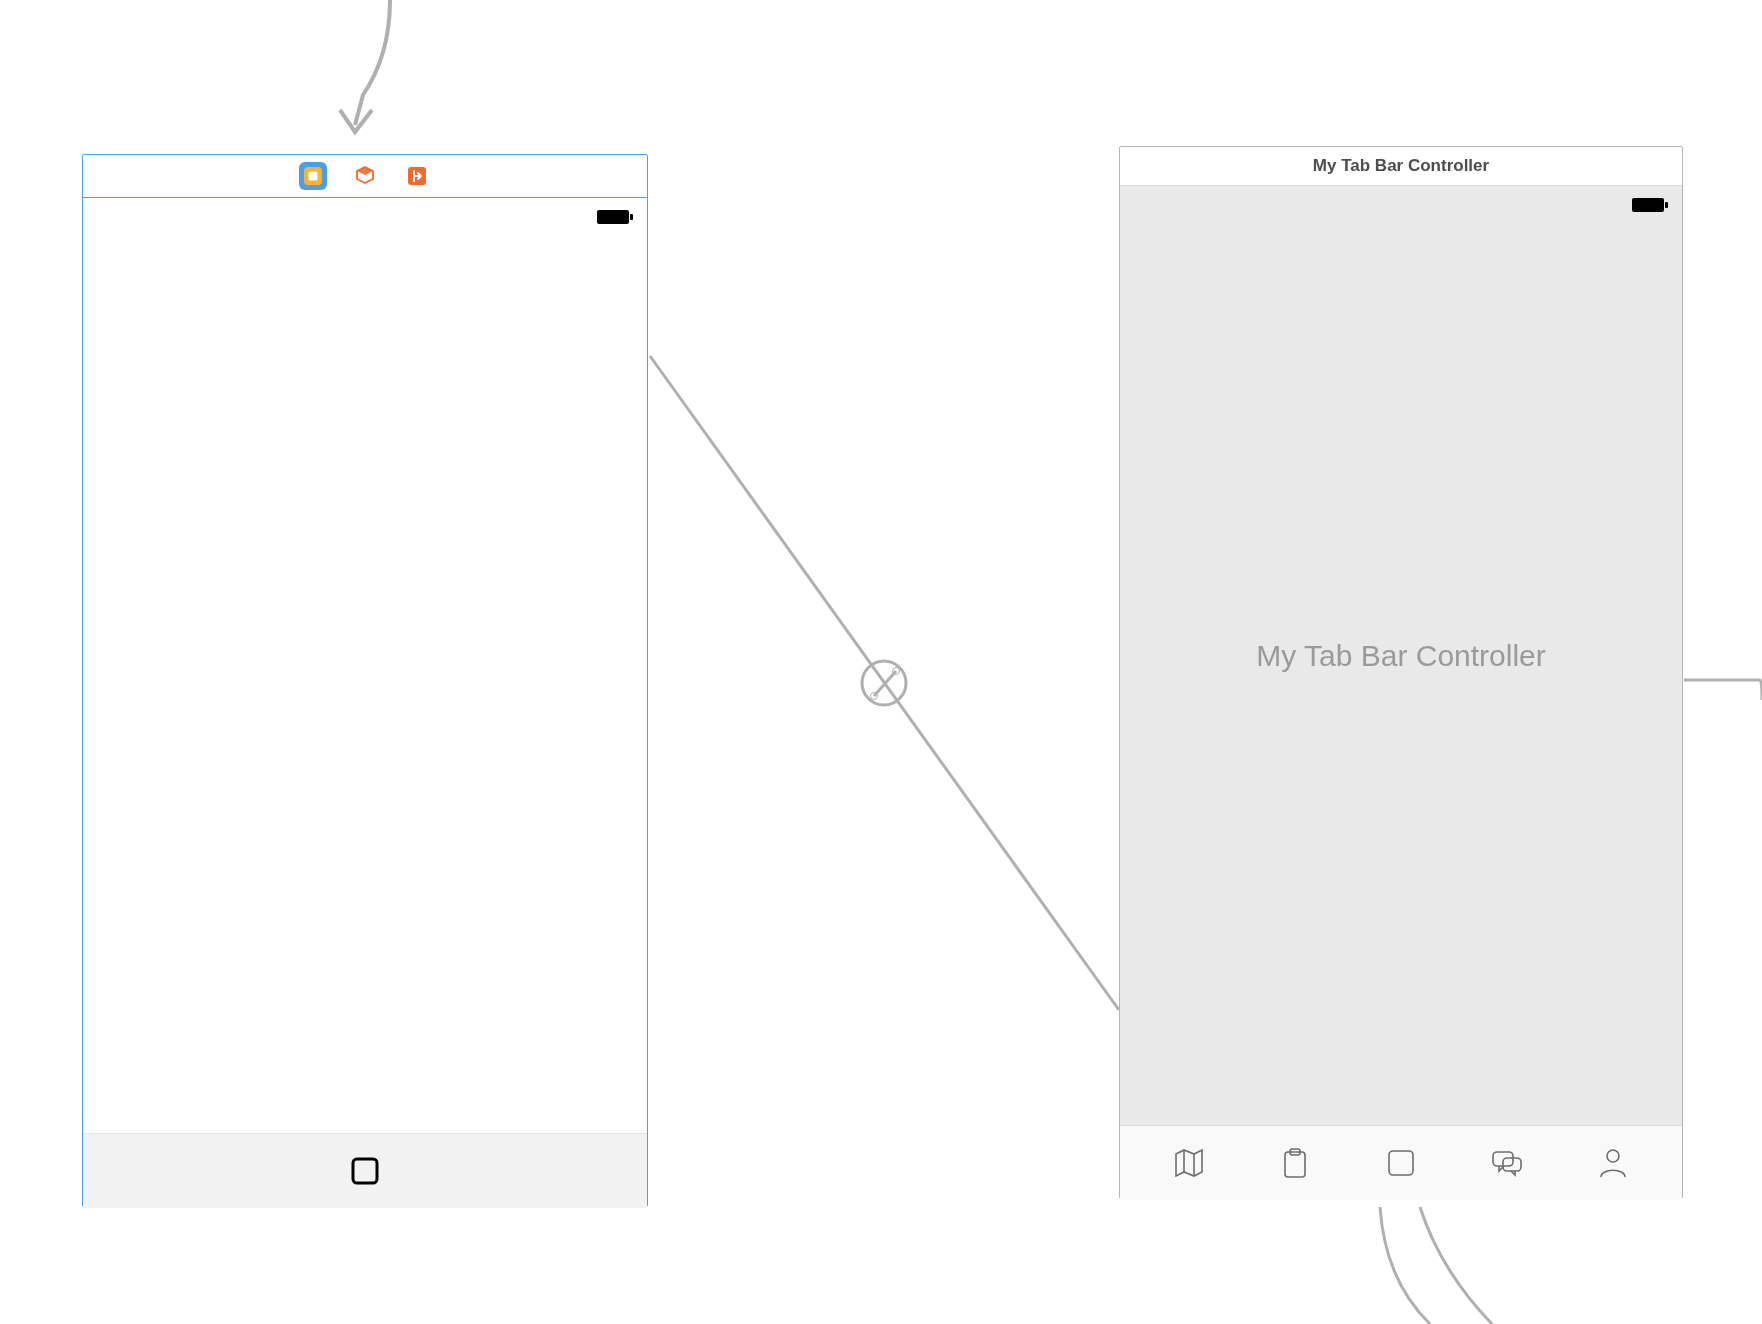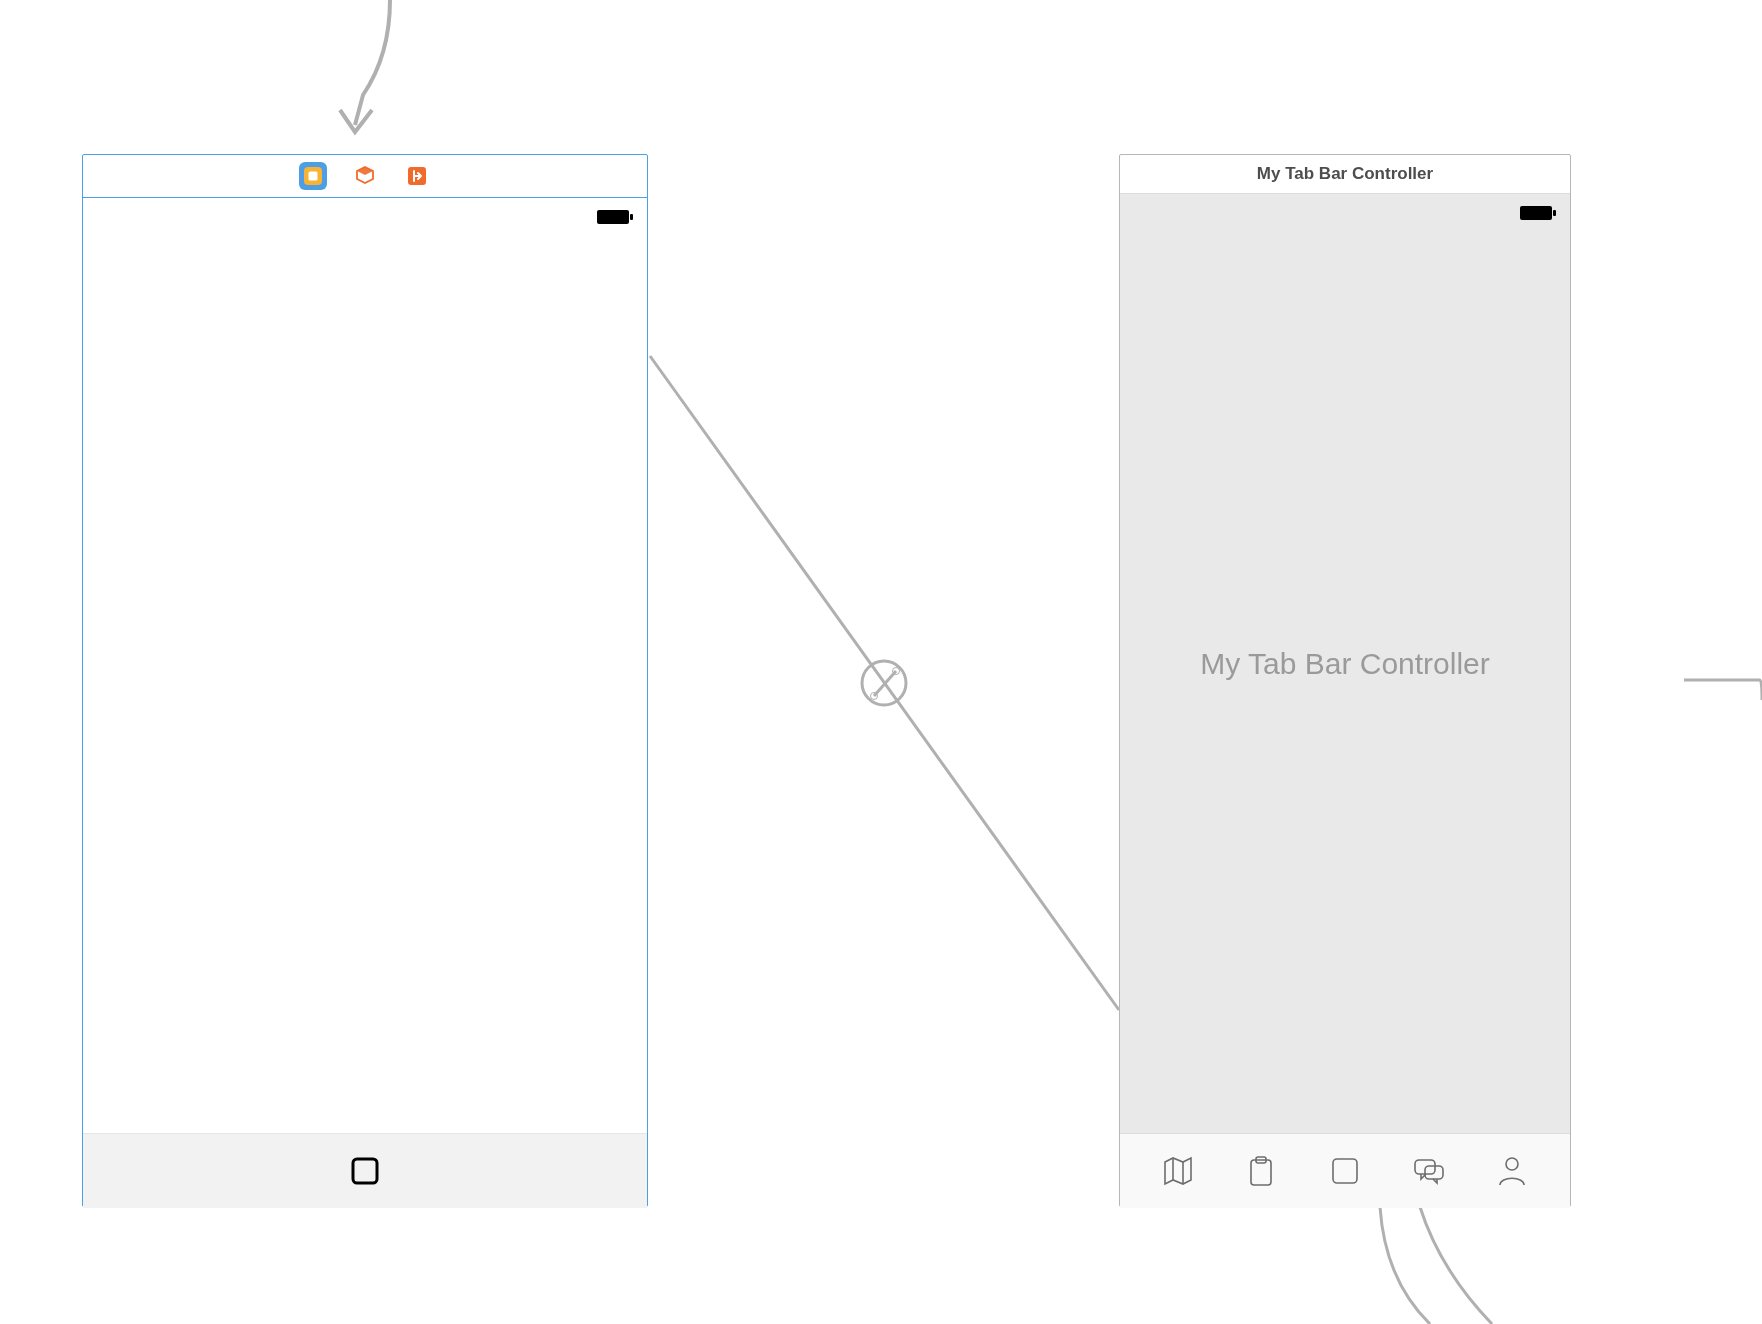--- a/index.html
+++ b/index.html
@@ -72,22 +72,22 @@
     background: #f2f2f2;
     border-top: 1px solid #e6e6e6;
     display: flex;
     align-items: center;
     justify-content: center;
   }
 
   
   .scene-right {
     left: 1119px;
-    top: 154px;
-    width: 452px;
+    top: 146px;
+    width: 564px;
     height: 1053px;
     border: 1px solid #b6b6b6;
     box-sizing: border-box;
   }
 
   .scene-right .titlebar {
     height: 38px;
     border-bottom: 1px solid #dcdcdc;
     display: flex;
     align-items: center;

